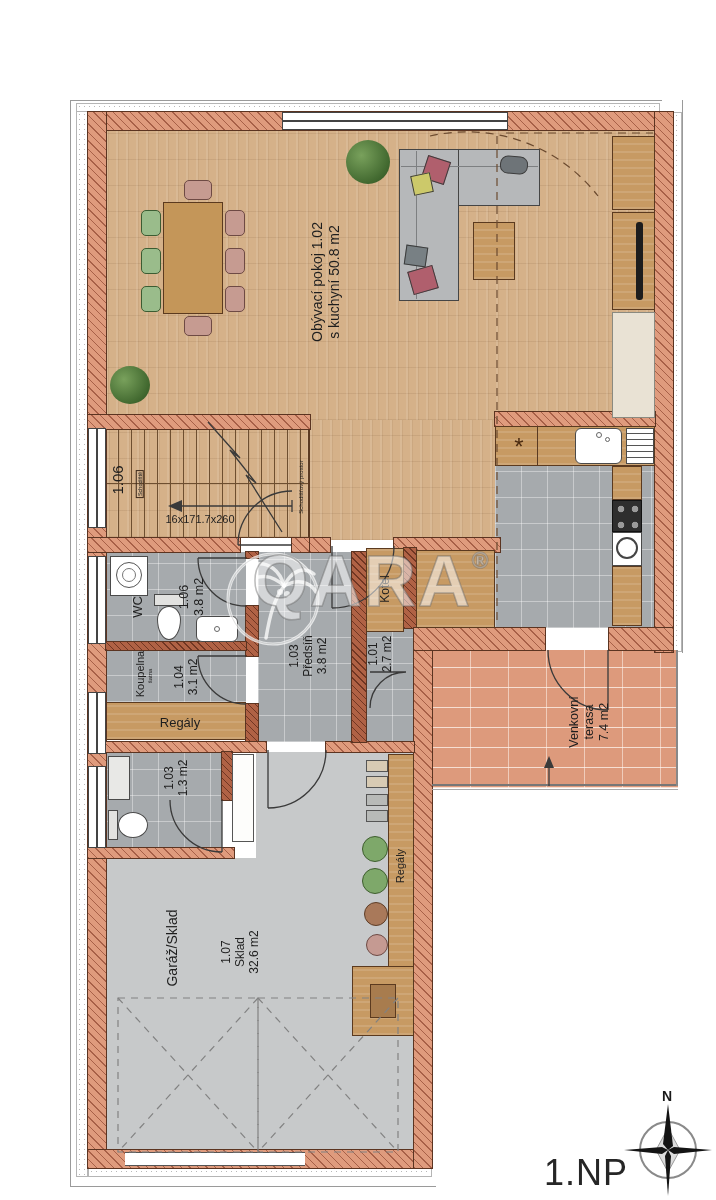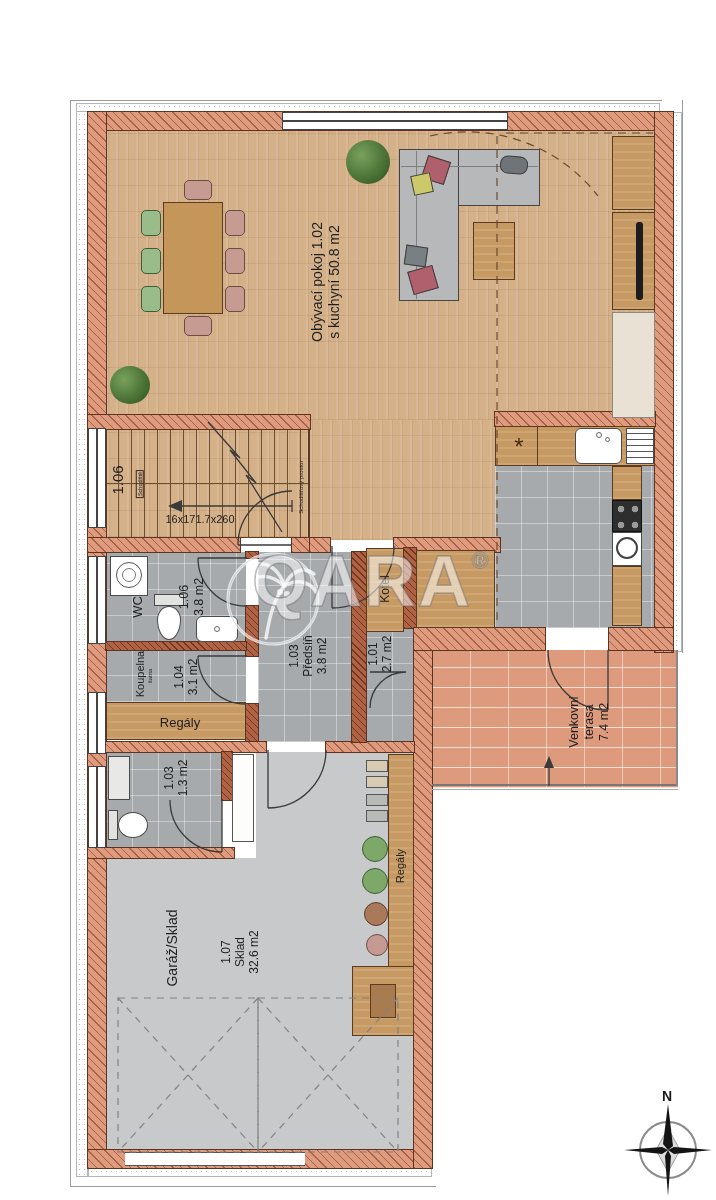--- a/index.html
+++ b/index.html
@@ -285,20 +285,21 @@
       <path d="M60 36 C68 20 80 16 90 24"></path>
       <path d="M60 36 C74 28 86 32 92 42"></path>
     </g>
     <circle cx="56" cy="42" r="3" fill="rgba(255,255,255,0.7)"></circle>
     <circle cx="63" cy="44" r="3" fill="rgba(255,255,255,0.7)"></circle>
   </svg>
   <div class="wm-brand" style="left:252px;top:540px;">
     <span>QARA</span><span class="wm-reg">®</span>
   </div>
 
+  <div class="title" style="left:544px;top:1152px;">1.NP</div>
   <div class="abs" style="left:622px;top:1088px;width:92px;height:110px;z-index:5;">
     <span class="north" style="left:40px;top:0px;">N</span>
     <svg style="position:absolute;left:0;top:14px;" width="92" height="96" viewBox="0 0 92 96">
       <circle cx="46" cy="48" r="28" fill="none" stroke="#8a8a8a" stroke-width="2"></circle>
       <polygon points="46,26 58,48 46,70 34,48" fill="#dcdcdc" stroke="#9a9a9a" stroke-width="1"></polygon>
       <polygon points="46,2 51,44 46,48 41,42" fill="#141414"></polygon>
       <polygon points="46,94 49,54 46,48 43,54" fill="#141414"></polygon>
       <polygon points="90,48 52,52 46,48 52,45" fill="#141414"></polygon>
       <polygon points="2,48 40,45 46,48 40,52" fill="#141414"></polygon>
     </svg>

